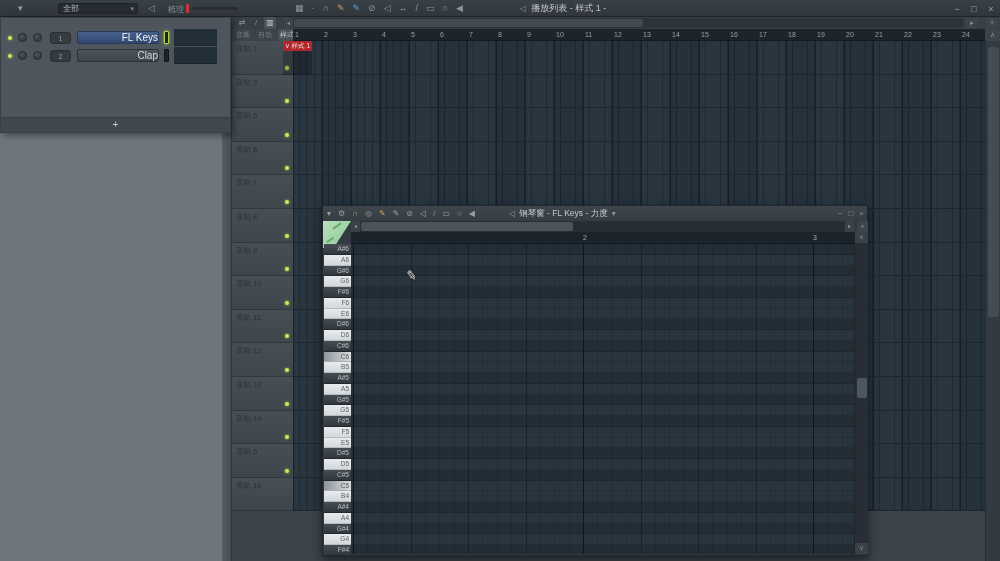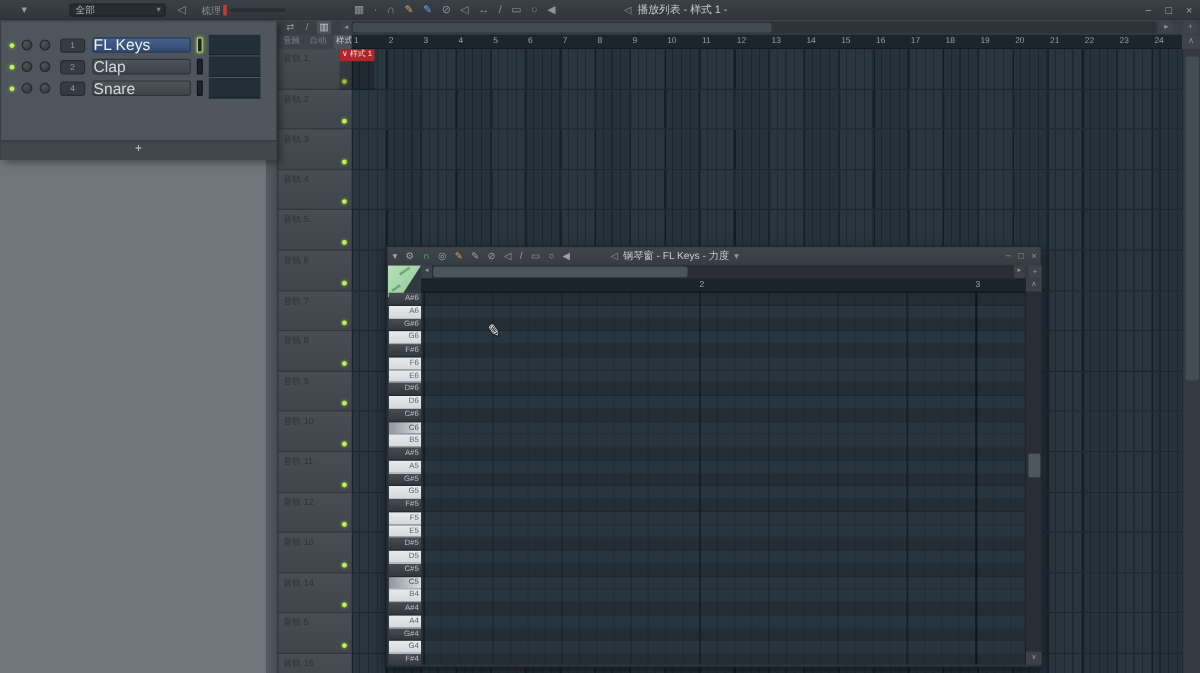--- a/index.html
+++ b/index.html
@@ -32,21 +32,21 @@
     border:1px solid #3a4046; box-shadow:3px 3px 6px rgba(0,0,0,.35); }
   .rack-rows { position:absolute; left:0; top:11px; right:0; }
   .ch-row { height:17px; margin-bottom:1px; display:flex; align-items:center; padding-left:7px; }
   .ch-led { width:4px; height:4px; border-radius:50%; background:#c2ef5a; box-shadow:0 0 3px #9ed43e; }
   .ch-knob { width:9px; height:9px; border-radius:50%; margin-left:6px;
     background:radial-gradient(circle at 35% 30%,#4d545a,#2f353b); border:1px solid #23282d; }
   .ch-num { width:21px; height:12px; margin-left:8px; background:#343b41; border:1px solid #272d33;
     border-radius:3px; color:#969da3; font-size:7px; text-align:center; line-height:11px; }
   .ch-name { width:82px; height:13px; margin-left:6px; border-radius:2px;
     background:linear-gradient(#4d545a,#3d444a); border:1px solid #2c3238; color:#d4d8db;
-    font-size:13px; text-align:left; line-height:12px; }
+    font-size:10px; text-align:right; line-height:12px; }
   .ch-row.selected .ch-name { background:linear-gradient(#47618c,#32486e); border-color:#263a5e; color:#eef1f5; }
   .ch-pill { width:5px; height:13px; margin-left:5px; background:#1e242a; border:1px solid #101519; border-radius:1px; }
   .ch-row.selected .ch-pill { border-color:#a8d64f; box-shadow:0 0 3px #a8d64f; }
   .ch-steps { flex:1; height:17px; margin-left:5px; margin-right:13px; background:#232f38;
     border-bottom:1px solid #1a232b; }
   .rack-add { position:absolute; left:0; bottom:0; right:0; height:15px; background:#40474d;
     border-top:1px solid #343b41; color:#c6cbd0; font-size:10px; text-align:center; line-height:14px; }
 
   
   .playlist { position:absolute; left:222px; top:17px; width:778px; height:544px; background:#3c434a; overflow:hidden; }
@@ -234,43 +234,29 @@
     <div class="pl-tracks">
 
         <div class="pl-track">
           <div class="pl-thead">
             <span class="tlabel">音轨 1</span>
             <span class="tled"></span>
           </div>
           <div class="pl-tgrid"></div>
         </div>
 
-        <div class="pl-track">
-          <div class="pl-thead">
-            <span class="tlabel">音轨 2</span>
-            <span class="tled"></span>
-          </div>
-          <div class="pl-tgrid"></div>
-        </div>
 
         <div class="pl-track">
           <div class="pl-thead">
             <span class="tlabel">音轨 3</span>
             <span class="tled"></span>
           </div>
           <div class="pl-tgrid"></div>
         </div>
 
-        <div class="pl-track">
-          <div class="pl-thead">
-            <span class="tlabel">音轨 4</span>
-            <span class="tled"></span>
-          </div>
-          <div class="pl-tgrid"></div>
-        </div>
 
         <div class="pl-track">
           <div class="pl-thead">
             <span class="tlabel">音轨 5</span>
             <span class="tled"></span>
           </div>
           <div class="pl-tgrid"></div>
         </div>
 
         <div class="pl-track">
@@ -389,29 +375,20 @@
           <span class="ch-led"></span>
           <span class="ch-knob"></span>
           <span class="ch-knob"></span>
           <span class="ch-num">2</span>
           <span class="ch-name">Clap</span>
           <span class="ch-pill"></span>
           <span class="ch-steps"></span>
         </div>
 
 
-        <div class="ch-row">
-          <span class="ch-led"></span>
-          <span class="ch-knob"></span>
-          <span class="ch-knob"></span>
-          <span class="ch-num">4</span>
-          <span class="ch-name">Snare</span>
-          <span class="ch-pill"></span>
-          <span class="ch-steps"></span>
-        </div>
       </div>
     <div class="rack-add">+</div>
   </div>
 
   <div class="proll">
     <div class="pr-titlebar">
       <div class="ics">
 
       <span style="color: rgb(154, 161, 167);">▾</span>
           <span style="color: rgb(154, 161, 167);">⚙</span>

